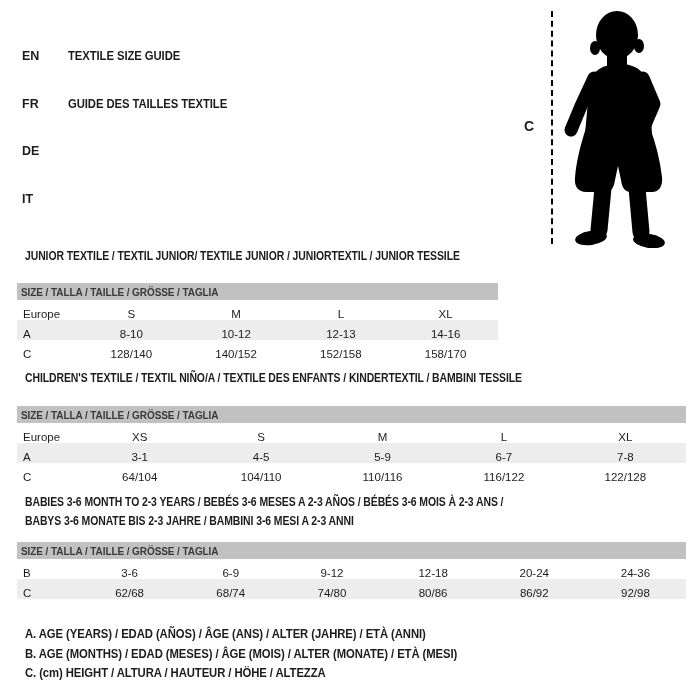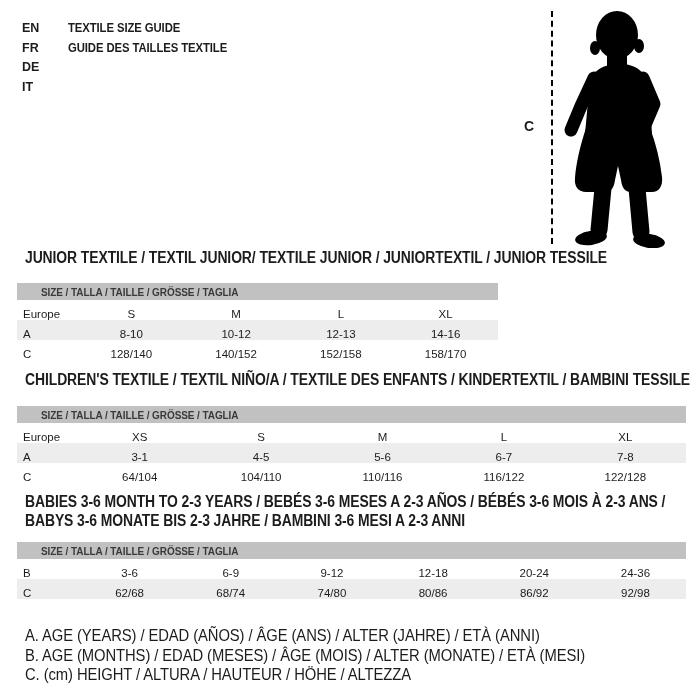--- a/index.html
+++ b/index.html
@@ -3,37 +3,37 @@
 <meta charset="utf-8">
 <style>
   html,body{margin:0;padding:0;}
   body{
     width:700px;height:700px;position:relative;background:#ffffff;
     font-family:"Liberation Sans", sans-serif;color:#1c1c1c;overflow:hidden;
   }
   .abs{position:absolute;}
   .condensed{display:inline-block;transform:scaleX(0.87);transform-origin:0 50%;white-space:nowrap;letter-spacing:-0.1px;}
   
-  .hrow{display:flex;height:19.8px;align-items:center;font-weight:bold;font-size:13px;}
+  .hrow{display:flex;height:19.8px;align-items:center;font-weight:bold;font-size:13px;margin-top:28px;}
   .hcode{width:46px;flex:0 0 46px;font-size:12.5px;}
   
   .height-line{position:absolute;border-left:2px dashed #000;}
   .fig-label{position:absolute;font-weight:bold;font-size:14px;}
   
-  .section-title{font-weight:bold;font-size:16px;white-space:nowrap;}
+  .section-title{font-weight:bold;font-size:12px;white-space:nowrap;}
   
   .size-table{position:absolute;font-size:11.5px;}
-  .band{height:17px;background:#c1c1c1;display:flex;align-items:center;padding-left:24px;
+  .band{height:17px;background:#c1c1c1;display:flex;align-items:center;padding-left:4px;
         font-weight:bold;font-size:11.5px;color:#3a3a3a;box-sizing:border-box;}
   .trow{height:20px;display:flex;align-items:flex-end;}
   .trow.alt{background:#ededed;}
   .tlabel{flex:0 0 56px;padding-left:6px;}
   .tcell{flex:1;text-align:center;}
   
-  .footnote-line{height:19.7px;font-weight:normal;font-size:17px;white-space:nowrap;}
+  .footnote-line{height:19.7px;font-weight:bold;font-size:13px;white-space:nowrap;}
 </style>
 </head>
 <body>
 
 <div class="abs" style="left:22px;top:18px;">
   <div class="hrow">
     <span class="hcode">EN</span>
     <span><span class="condensed">TEXTILE SIZE GUIDE</span></span>
   </div>
   <div class="hrow">
@@ -113,21 +113,21 @@
     <div class="tcell">XS</div>
     <div class="tcell">S</div>
     <div class="tcell">M</div>
     <div class="tcell">L</div>
     <div class="tcell">XL</div>
   </div>
   <div class="trow alt">
     <div class="tlabel">A</div>
     <div class="tcell">3-1</div>
     <div class="tcell">4-5</div>
-    <div class="tcell">5-6</div>
+    <div class="tcell">5-9</div>
     <div class="tcell">6-7</div>
     <div class="tcell">7-8</div>
   </div>
   <div class="trow">
     <div class="tlabel">C</div>
     <div class="tcell">64/104</div>
     <div class="tcell">104/110</div>
     <div class="tcell">110/116</div>
     <div class="tcell">116/122</div>
     <div class="tcell">122/128</div>

